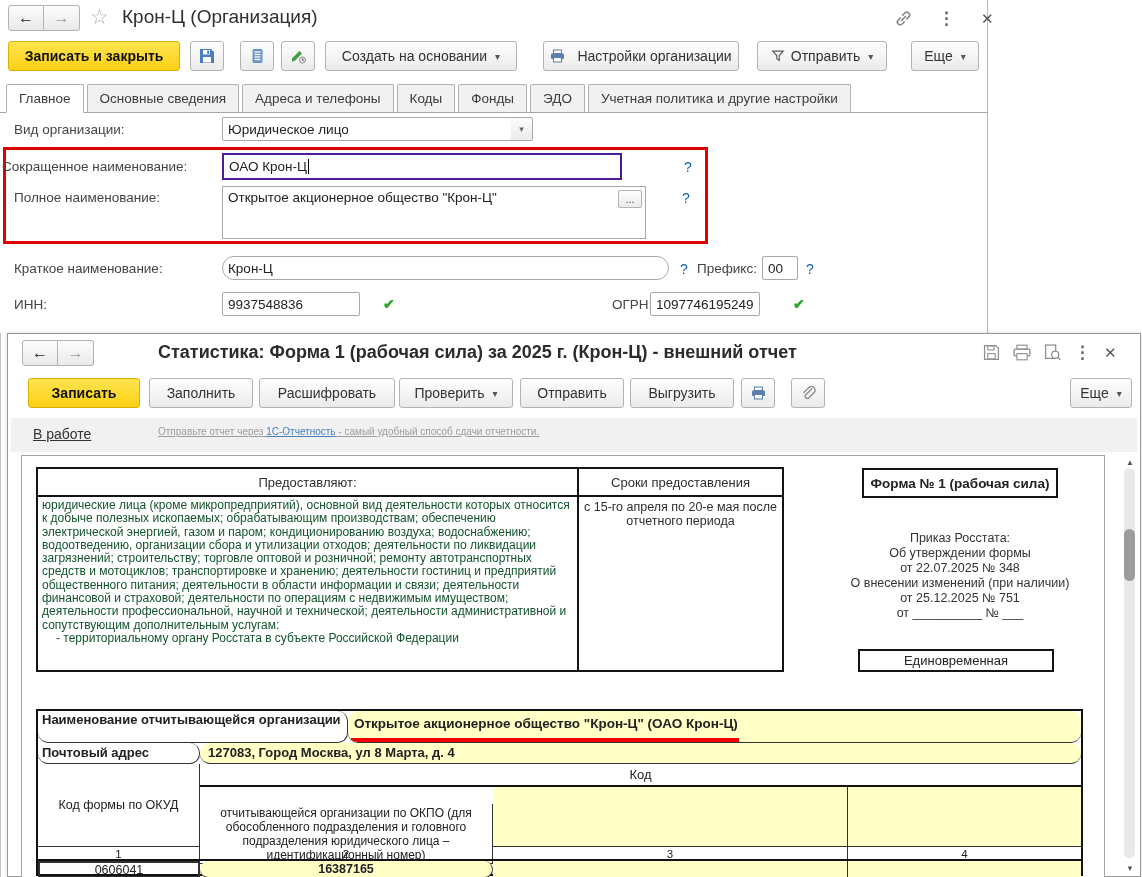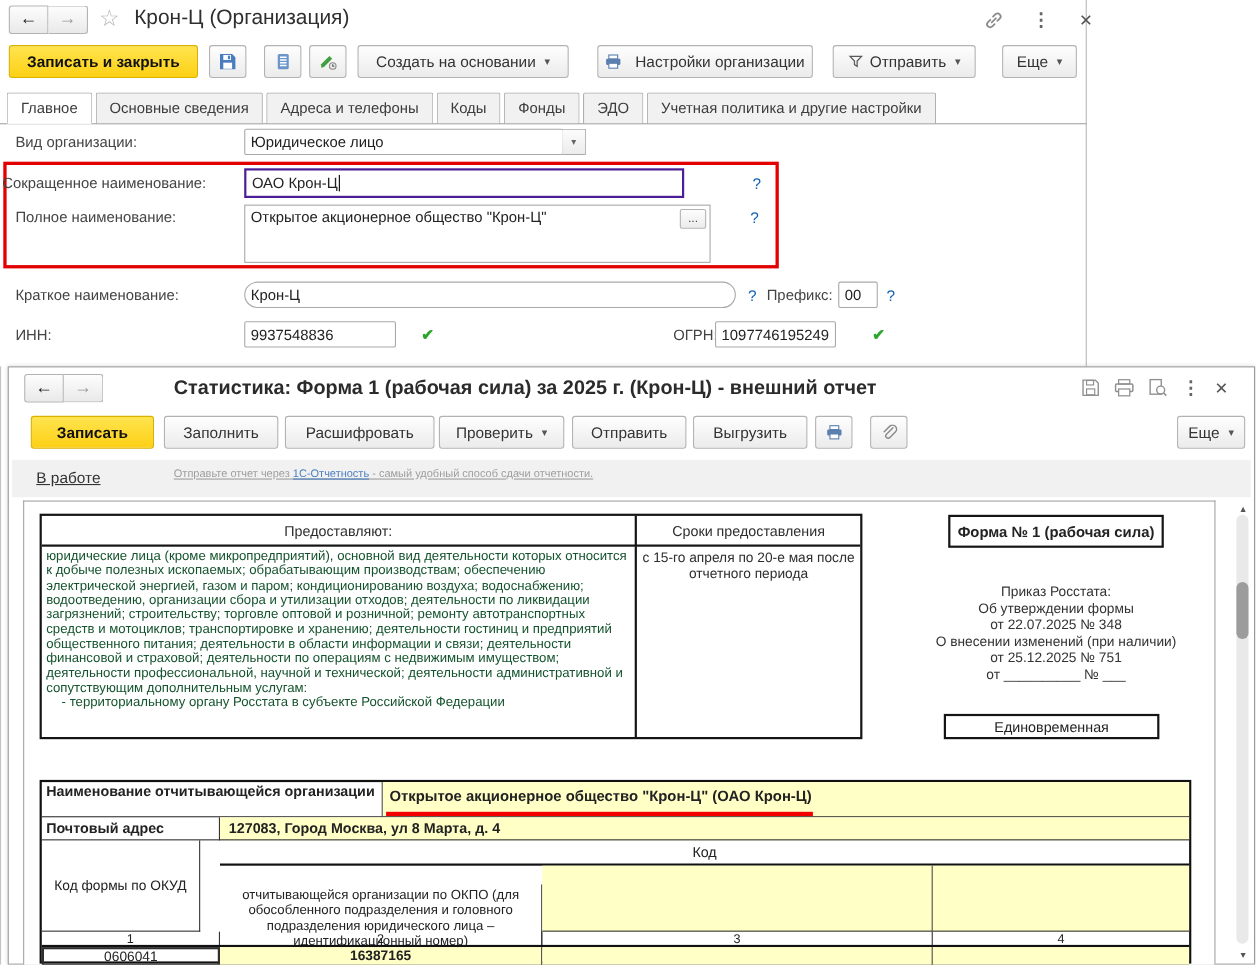--- a/index.html
+++ b/index.html
@@ -86,21 +86,21 @@
   .order { position:absolute; left:800px; top:75px; width:276px; text-align:center;
     font-size:12.5px; line-height:15px; color:#333; }
   .onebox { position:absolute; left:836px; top:193px; width:196px; height:23px; border:2px solid #141414;
     display:flex; align-items:center; justify-content:center; font-size:13px; color:#222; }
 
   
   .t2 { position:absolute; left:14px; top:253px; width:1047px; height:167px; border:2px solid #111; }
   .t2 .cell { position:absolute; overflow:hidden; font-size:13px; color:#222;
     border-right:1px solid #333; border-bottom:1px solid #333; }
   .ylw { background:#ffffc6; }
-  .bld { font-weight:bold; }
+  .bld { font-weight:bold;border-radius:10px; }
   .cen { display:flex; align-items:center; justify-content:center; text-align:center; }
   .redline { position:absolute; left:3px; top:27px; width:388px; height:4px; background:#f40000; }
   .selcell { border:2px solid #2f2f2f !important; }
   .thickline { position:absolute; left:0; top:148px; width:1043px; height:2px; background:#111; }
 
   
   .sb-track { position:absolute; left:1116px; top:134px; width:11px; height:390px;
     background:#e9e9e9; border-radius:6px; }
   .sb-thumb { position:absolute; left:1116px; top:195px; width:11px; height:52px;
     background:#9c9c9c; border-radius:6px; }
@@ -343,21 +343,21 @@
 
     <div class="t2">
       <div class="cell bld" style="left:0;top:0;width:310px;height:32px;padding:1px 4px;line-height:15px;">Наименование отчитывающейся организации</div>
       <div class="cell ylw bld" style="left:310px;top:0;width:733px;height:32px;font-size:13.5px;border-right:none;">
         <span style="position:absolute;left:6px;top:5px;">Открытое акционерное общество "Крон-Ц" (ОАО Крон-Ц)</span>
         <span class="redline"></span>
       </div>
       <div class="cell bld" style="left:0;top:32px;width:162px;height:21px;padding:2px 4px;">Почтовый адрес</div>
       <div class="cell ylw bld" style="left:162px;top:32px;width:881px;height:21px;padding:2px 8px;border-right:none;">127083, Город Москва, ул 8 Марта, д. 4</div>
 
-      <div class="cell cen" style="left:0;top:53px;width:144px;height:83px;font-size:12.5px;line-height:15px;padding:0 10px;">Код формы по ОКУД</div>
+      <div class="cell cen" style="left:0;top:53px;width:162px;height:83px;font-size:12.5px;line-height:15px;padding:0 10px;">Код формы по ОКУД</div>
       <div class="cell cen" style="left:162px;top:53px;width:881px;height:23px;border-right:none;border-bottom:2px solid #111;">Код</div>
 
       <div class="cell cen" style="left:162px;top:76px;width:293px;height:60px;font-size:12px;line-height:14px;padding:0 8px;margin-top:17px;">отчитывающейся организации по ОКПО (для обособленного подразделения и головного подразделения юридического лица – идентификационный номер)</div>
       <div class="cell ylw" style="left:455px;top:76px;width:355px;height:60px;"></div>
       <div class="cell ylw" style="left:810px;top:76px;width:233px;height:60px;border-right:none;"></div>
 
       <div class="cell cen" style="left:0;top:136px;width:162px;height:14px;font-size:11.5px;">1</div>
       <div class="cell cen" style="left:162px;top:136px;width:293px;height:14px;font-size:11.5px;">2</div>
       <div class="cell cen" style="left:455px;top:136px;width:355px;height:14px;font-size:11.5px;">3</div>
       <div class="cell cen" style="left:810px;top:136px;width:233px;height:14px;font-size:11.5px;border-right:none;">4</div>

